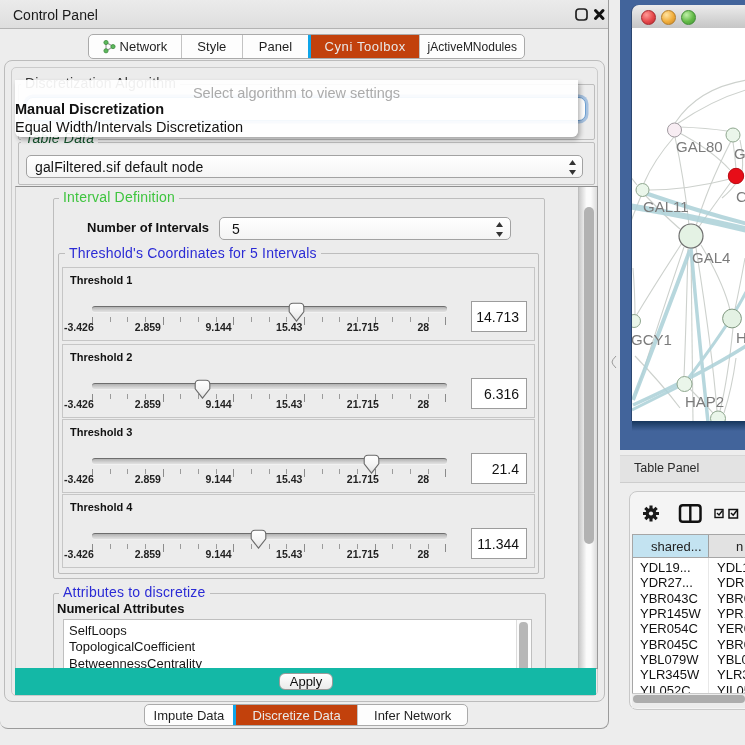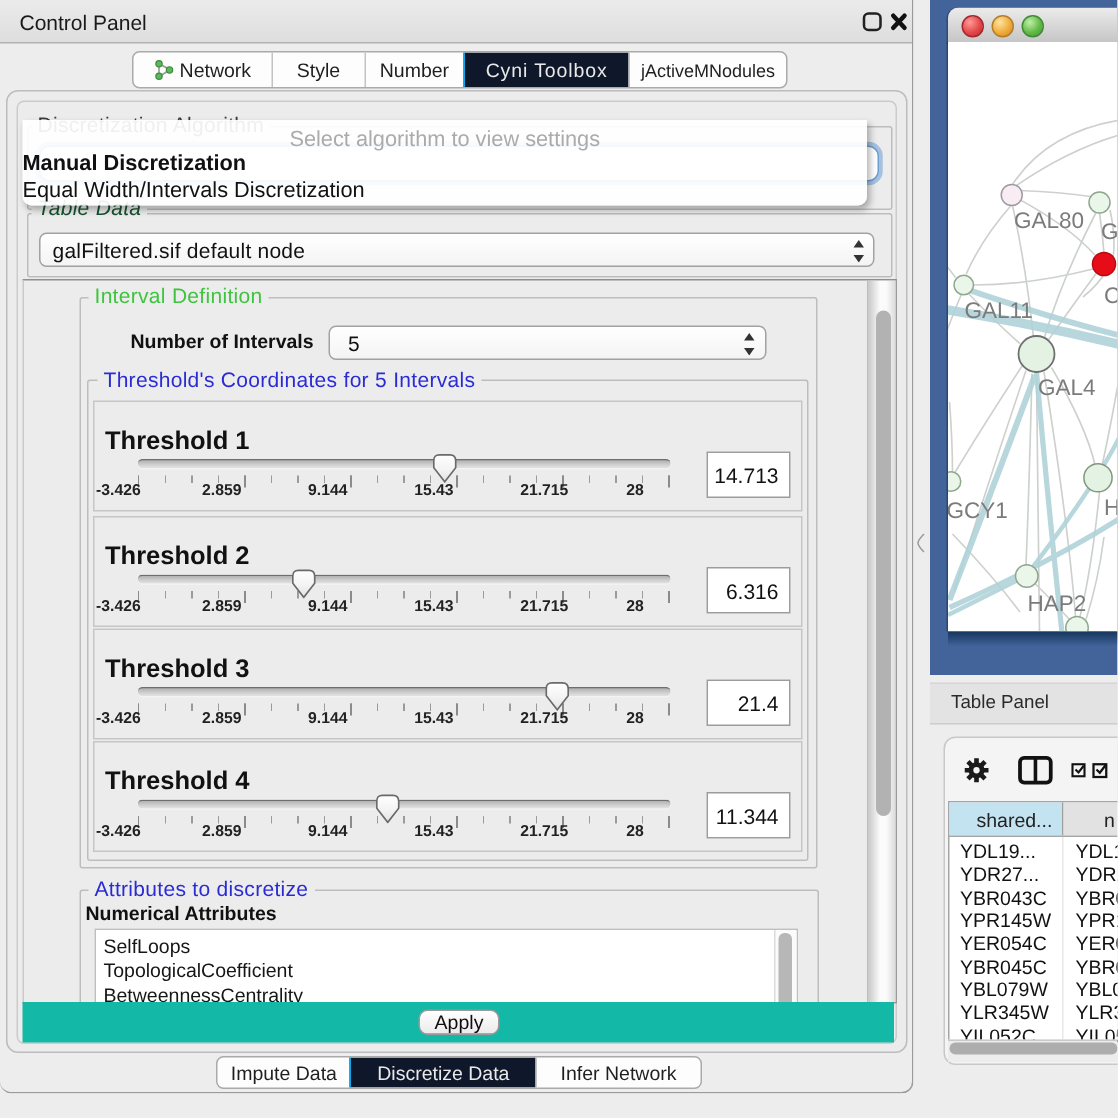--- a/index.html
+++ b/index.html
@@ -11,35 +11,35 @@
   border-right:1px solid #9b9b9b;border-bottom:1px solid #9b9b9b;
   border-radius:0 0 8px 8px;}
 #titlebar{left:0;top:0;width:608px;height:28px;background:linear-gradient(#ebebeb,#dedede);
   border-bottom:1px solid #b3b3b3;}
 #titletxt{left:13px;top:7px;font-size:14px;color:#1a1a1a;}
 
 .tabbar{background:#fdfdfd;border:1px solid #aaa;border-radius:5px;overflow:hidden;display:flex;}
 .tab{font-size:13px;color:#1f1f1f;display:flex;align-items:center;justify-content:center;
   border-left:1px solid #c3c3c3;}
 .tab:first-child{border-left:none;}
-.tabsel{background:#0f172a;color:#e9e9e9;border-left:1px solid #0ea5e9;}
+.tabsel{background:#c2410c;color:#e9e9e9;border-left:3px solid #0ea5e9;}
 
 #cpanel{left:4px;top:60px;width:599px;height:640px;border:1px solid #bcbcbc;border-radius:8px;background:#ececec;}
 #ipanel{left:11px;top:67px;width:585px;height:627px;border:1px solid #cbcbcb;border-radius:5px;background:#ececec;}
 .group{border:1px solid #bdbdbd;border-radius:2px;}
 .gtitle{font-size:14px;letter-spacing:0.2px;background:#ececec;padding:0 4px;line-height:13px;}
 
 #viewport{left:15px;top:186px;width:581px;height:481px;overflow:hidden;background:#ececec;
   border-top:1px solid #8f8f8f;border-bottom:1px solid #979797;border-left:1px solid #c9c9c9;border-right:1px solid #9a9a9a;}
 #vsb{left:562px;top:0;width:19px;height:481px;border-left:1px solid #bdbdbd;
   background:linear-gradient(90deg,#c9c9c9,#fbfbfb 40%,#fbfbfb 62%,#d6d6d6);}
 #vsbthumb{left:4.5px;top:20px;width:10px;height:337px;border-radius:5px;background:#b2b2b2;}
 
 .tpanel{left:46px;width:471px;height:72px;border:1px solid #c6c6c6;background:#ececec;}
-.ttitle{left:7px;top:16px;font-size:17px;font-weight:bold;color:#111;}
+.ttitle{left:7px;top:6px;font-size:11px;font-weight:bold;color:#111;}
 .track{left:29px;top:38px;width:355px;height:6px;border-radius:3px;box-sizing:border-box;
   border-top:1px solid #6e6e6e;background:linear-gradient(#b2b2b2,#d6d6d6 70%,#e2e2e2);box-shadow:0 1px 0 #f2f2f2;}
 .ticksmin{left:29px;top:49px;width:356px;height:5px;
   background:repeating-linear-gradient(to right,#9b9b9b 0 1px,transparent 1px 17.675px);}
 .ticksmaj{left:29px;top:49px;width:356px;height:8px;
   background:repeating-linear-gradient(to right,#8b8b8b 0 1px,transparent 1px 70.7px);}
 .tl{top:53px;width:56px;text-align:left;font-size:10.5px;font-weight:bold;color:#222;}
 .vbox{left:408px;top:33px;width:56px;height:31px;background:#fff;border:1px solid #9c9c9c;
   font-size:14px;color:#111;line-height:31px;text-align:right;padding-right:7px;box-sizing:border-box;}
 .thumb{top:34px;width:17px;height:20px;}
@@ -87,21 +87,21 @@
 
 <div class="tabbar abs" style="left:88px;top:34px;width:435px;height:23px;">
   <div class="tab" style="width:93px;">
     <svg width="13" height="15" viewBox="0 0 13 15" style="margin-right:4px">
       <path d="M3 4.5 L3 11 M4 4 L9.5 7 M4 11.5 L9.5 8" stroke="#999" stroke-width="1.1" fill="none"></path>
       <circle cx="3" cy="3.5" r="2.1" fill="#5cb85c" stroke="#3d8b3d" stroke-width="0.8"></circle>
       <circle cx="3" cy="11.8" r="2.1" fill="#5cb85c" stroke="#3d8b3d" stroke-width="0.8"></circle>
       <circle cx="10" cy="7.6" r="2.1" fill="#5cb85c" stroke="#3d8b3d" stroke-width="0.8"></circle>
     </svg>Network</div>
   <div class="tab" style="width:61px;">Style</div>
-  <div class="tab" style="width:66px;">Number</div>
+  <div class="tab" style="width:66px;">Panel</div>
   <div class="tab tabsel" style="width:110px;letter-spacing:0.6px;">Cyni Toolbox</div>
   <div class="tab" style="width:105px;font-size:12px;">jActiveMNodules</div>
 </div>
 
 <div id="cpanel" class="abs"></div>
 <div id="ipanel" class="abs"></div>
 
 <div class="group abs" style="left:18px;top:84px;width:575px;height:54px;"></div>
 <div class="gtitle abs" style="left:21px;top:77px;color:#3a3a3a;">Discretization Algorithm</div>
 <div class="combo abs" style="left:26px;top:97px;width:560px;height:24px;border:1.5px solid #6d9fd0;border-radius:7px;box-shadow:0 0 0 2.5px rgba(120,165,215,0.6);background:#fff;"></div>

